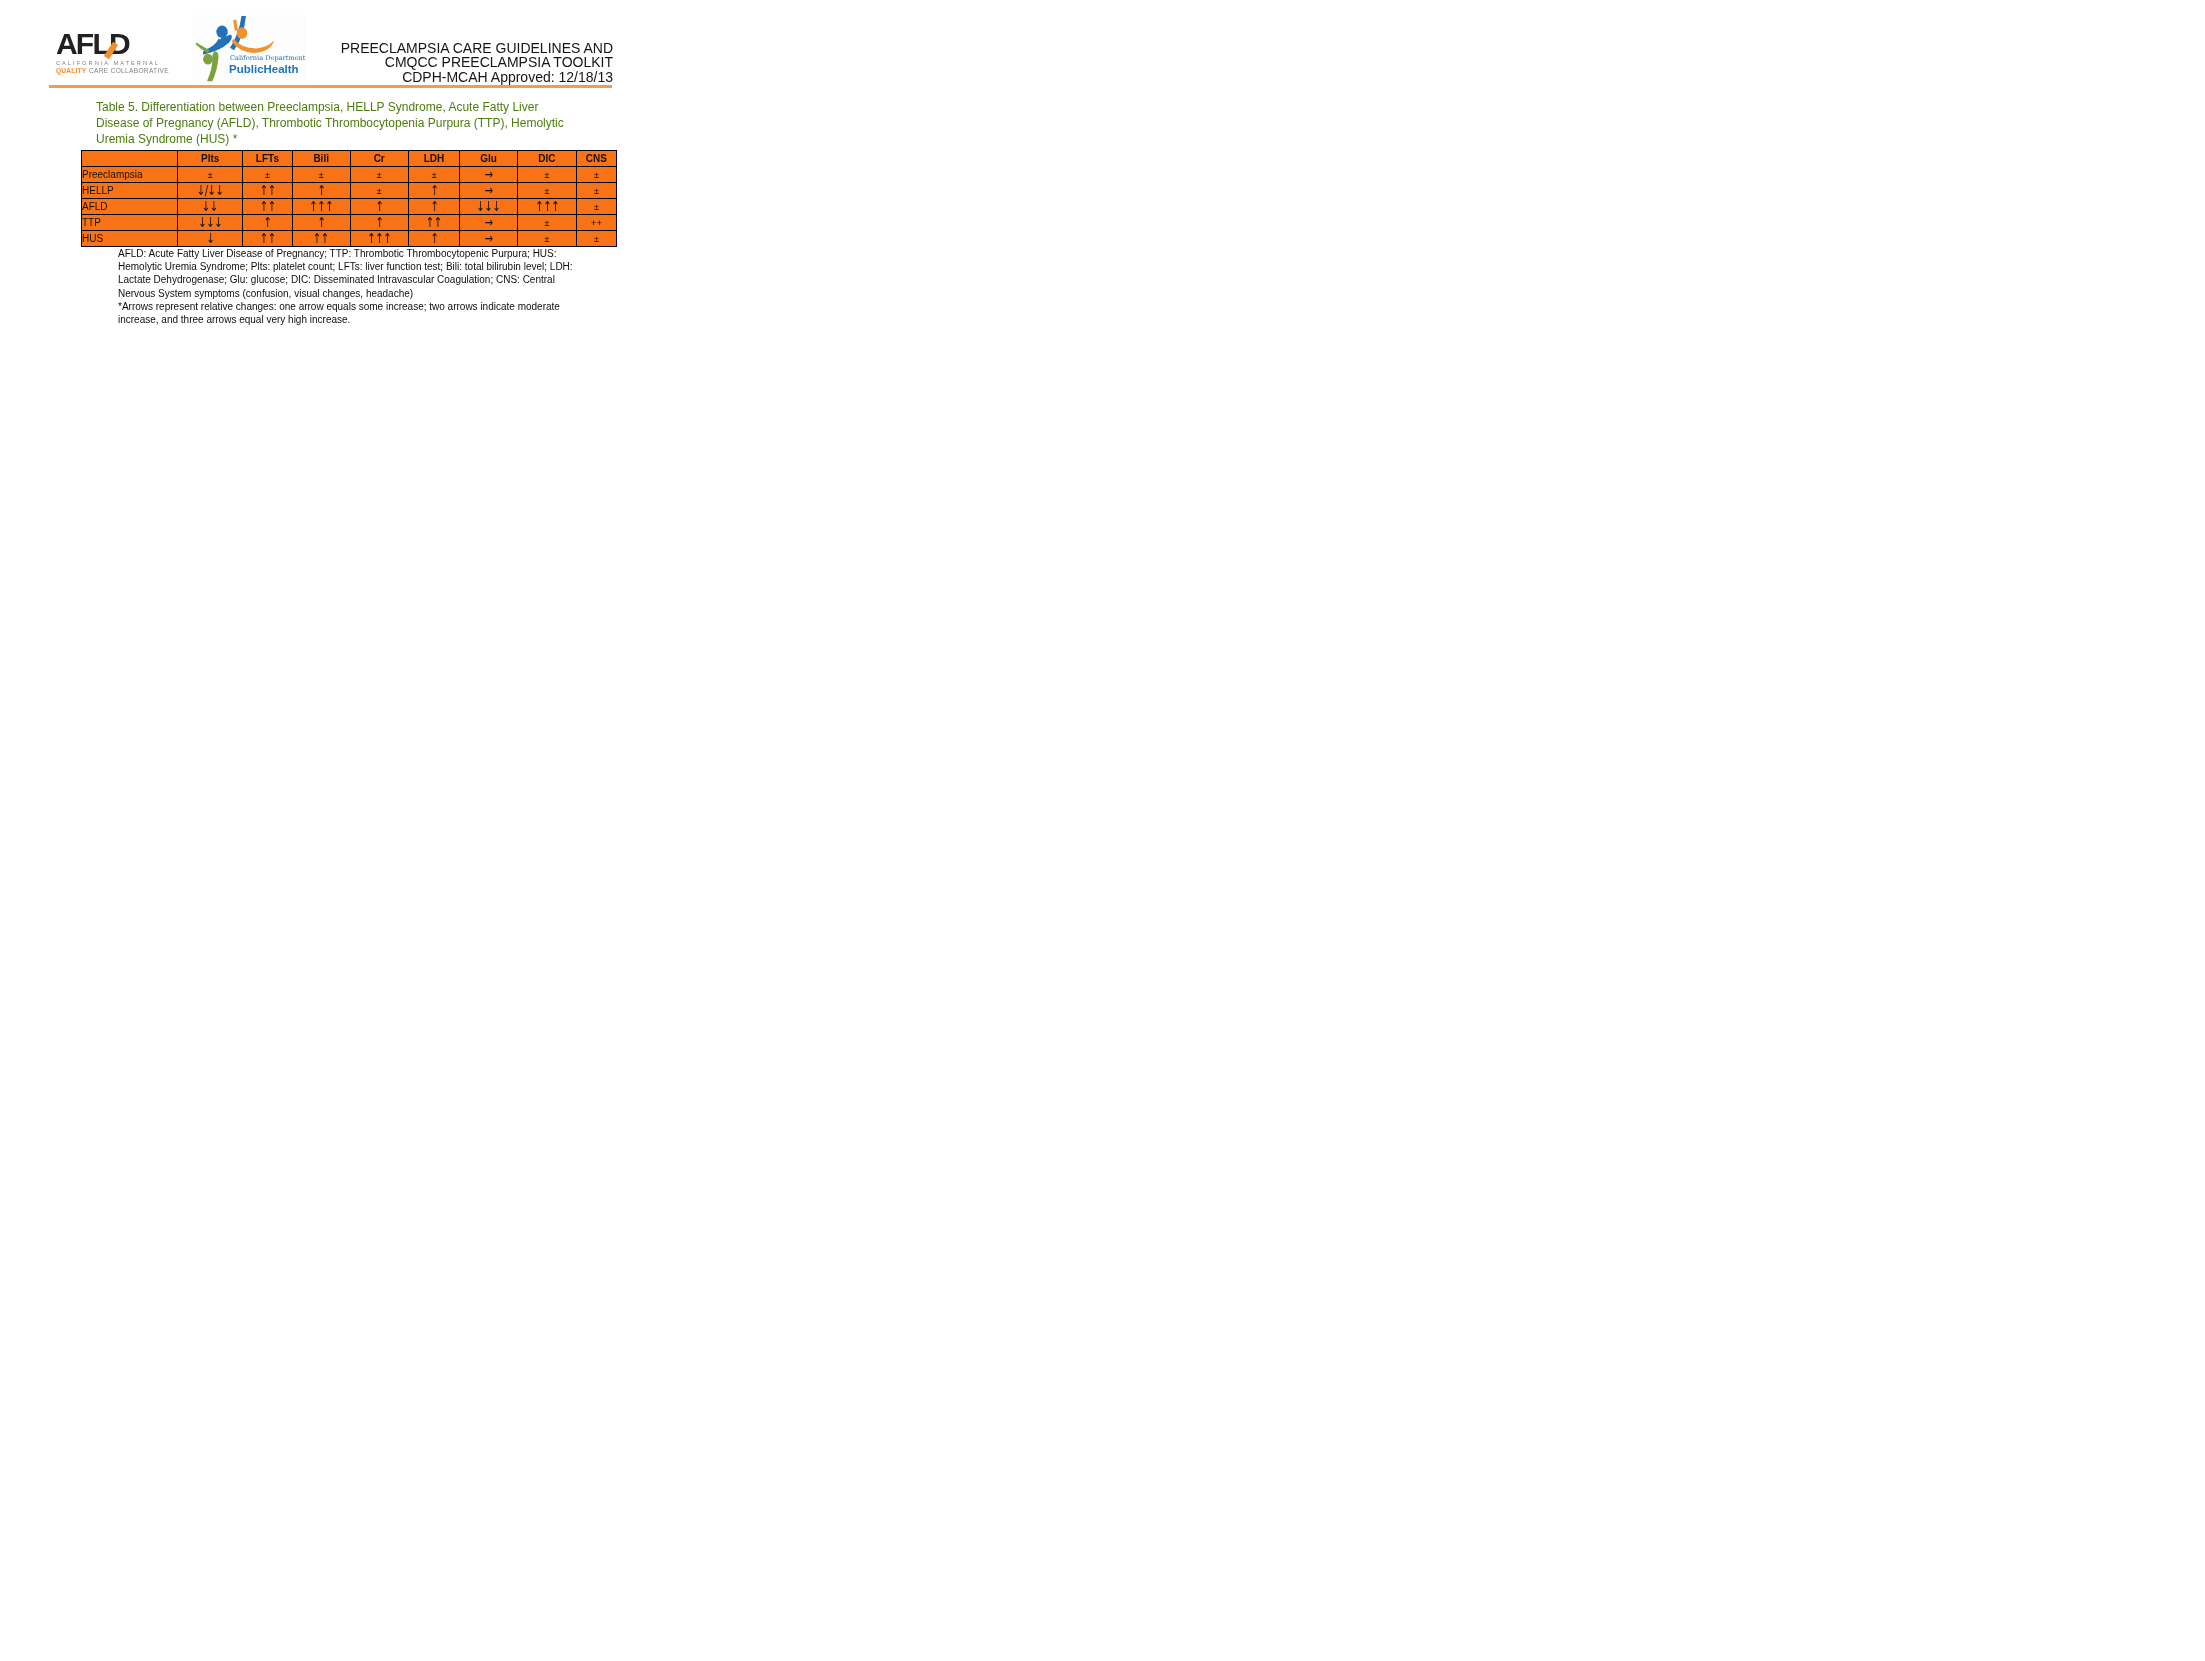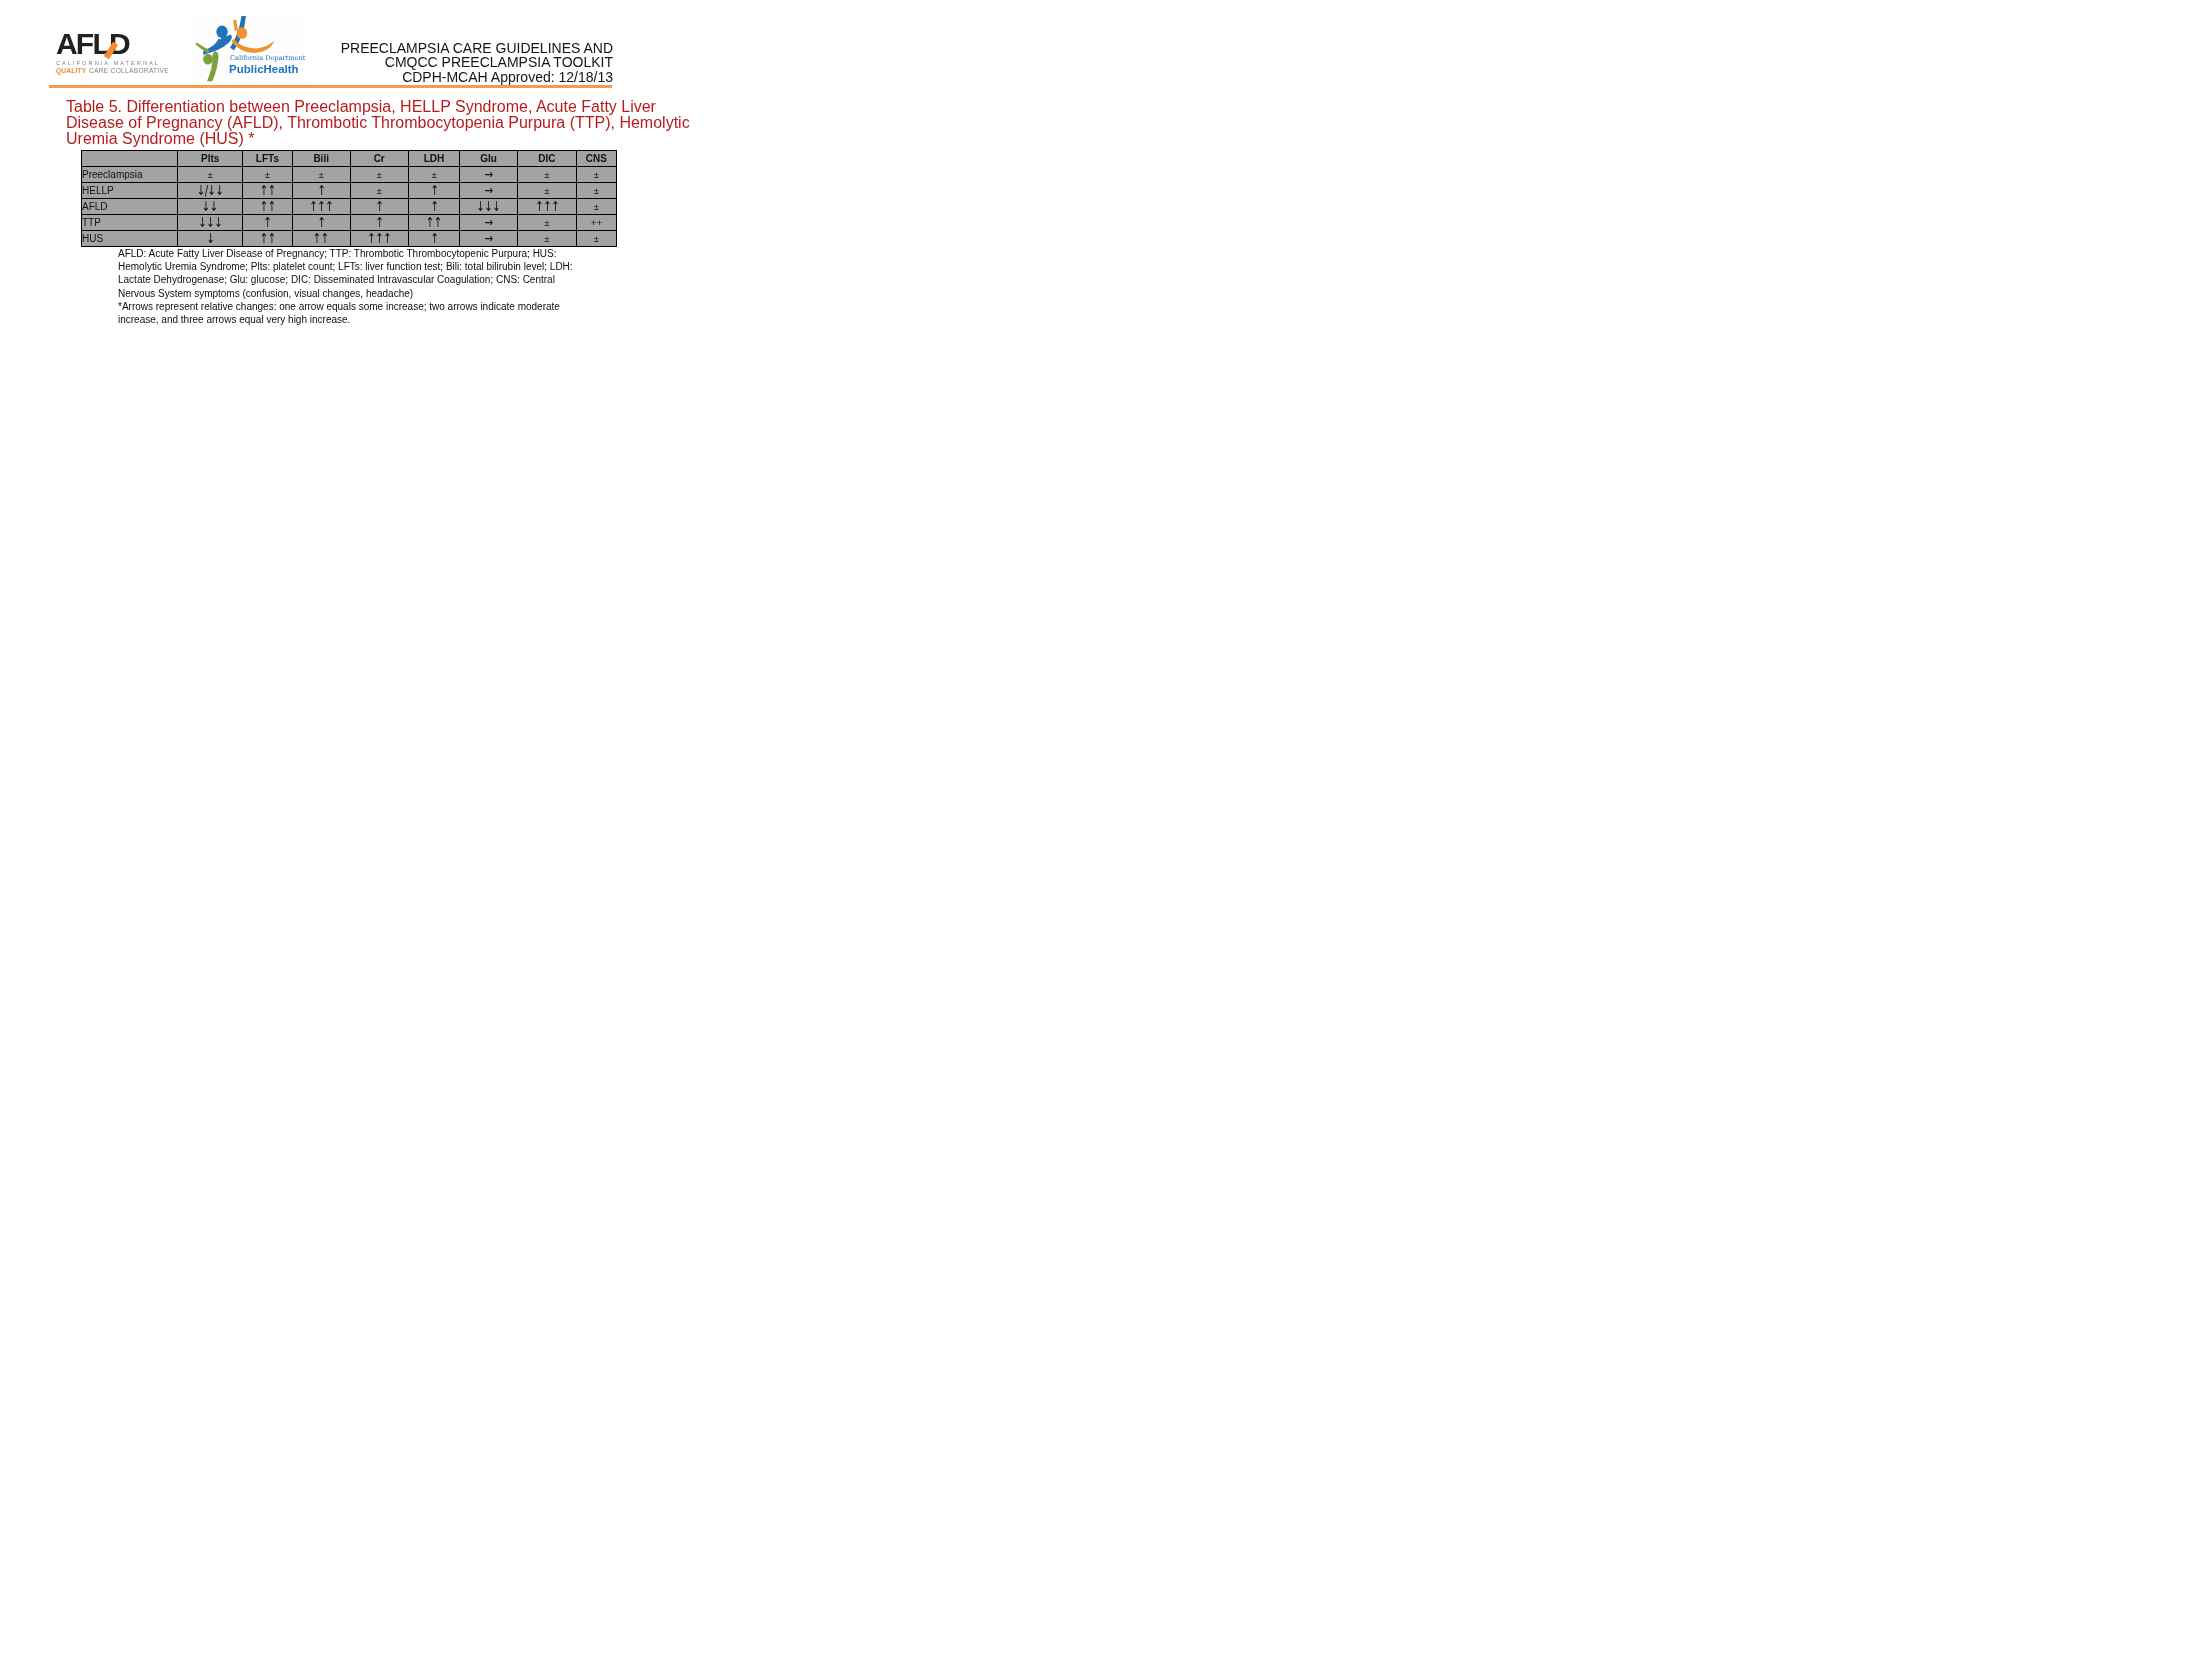--- a/index.html
+++ b/index.html
@@ -24,25 +24,25 @@
   .cdph{position:absolute;left:192px;top:15px;width:114px;height:68px;background:#fdfdfd;}
   .cdph svg{display:block;}
   
   .doc-head{
     position:absolute;right:79px;top:41px;text-align:right;
     font-size:14px;line-height:14.3px;color:#151515;white-space:nowrap;
   }
   
   .rule{position:absolute;left:49px;top:85px;width:563px;height:3.1px;background:#F49A52;}
   
-  .tbl-title{position:absolute;left:66px;top:99px;font-size:16px;line-height:16px;color:#b91c1c;white-space:nowrap;}
+  .tbl-title{position:absolute;left:96px;top:99px;font-size:12px;line-height:16px;color:#4d7c0f;white-space:nowrap;}
   
   table.lab{
     position:absolute;left:81px;top:150px;width:536px;
-    border-collapse:collapse;table-layout:fixed;background:#a3a3a3;
+    border-collapse:collapse;table-layout:fixed;background:#f97316;
     border:0.7px solid #000;
   }
   table.lab th,table.lab td{
     border:0.7px solid #000;border-top-width:1.3px;border-bottom-width:1.3px;
     padding:0;vertical-align:middle;overflow:hidden;
   }
   table.lab thead th{height:15.4px;font-size:10px;font-weight:700;text-align:center;}
   table.lab tbody tr{height:16px;}
   td.rowlabel{font-size:10px;font-weight:400;text-align:left;padding-left:4px;}
   td.val{text-align:center;}

